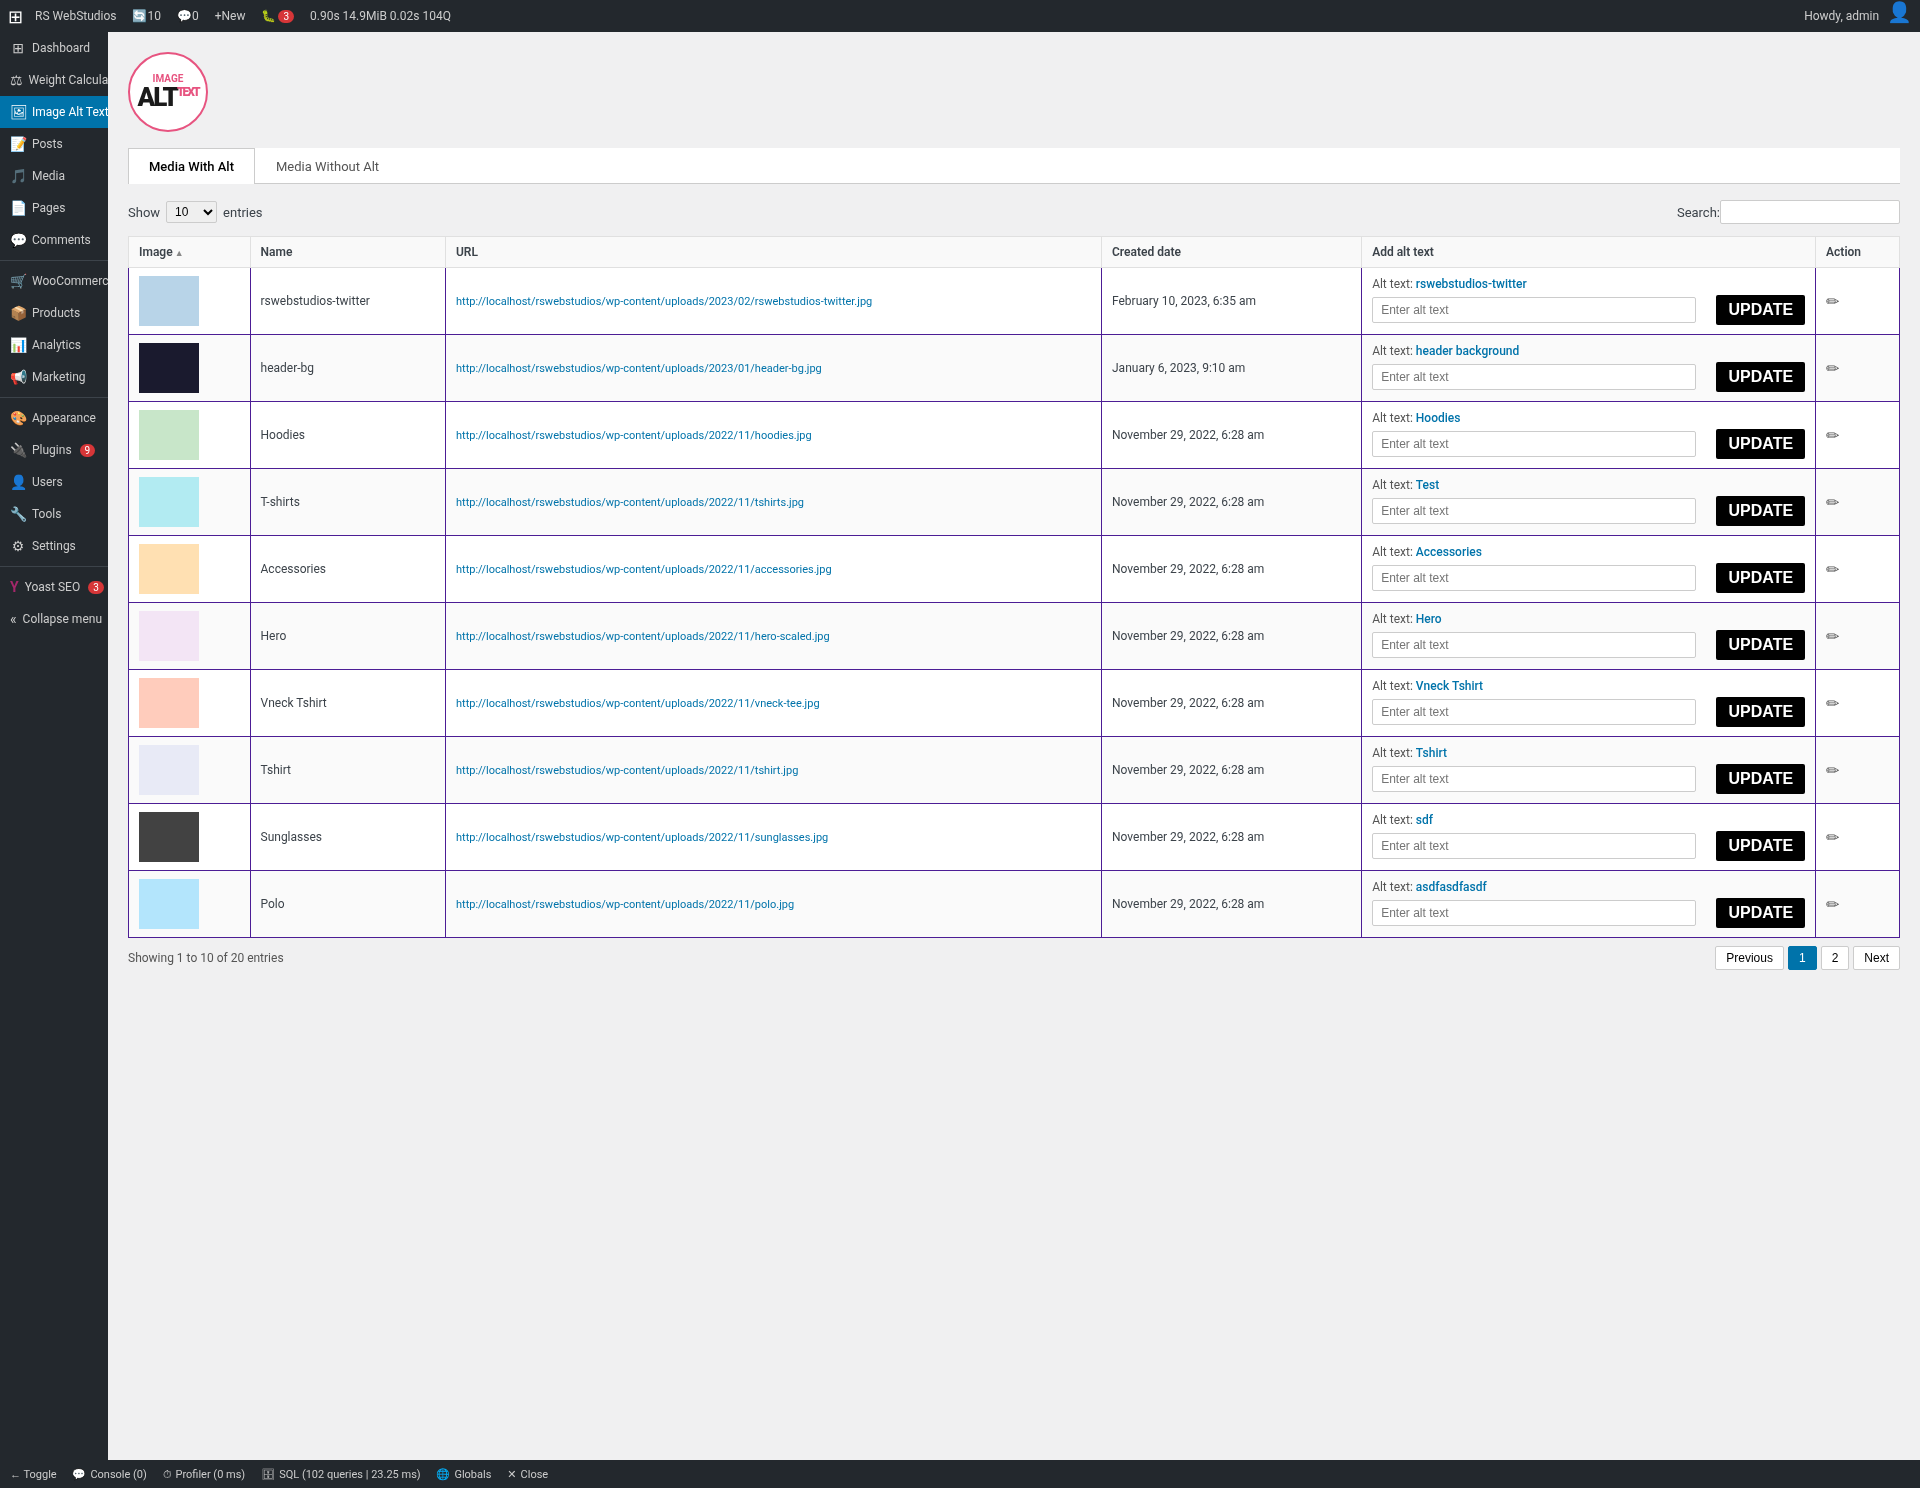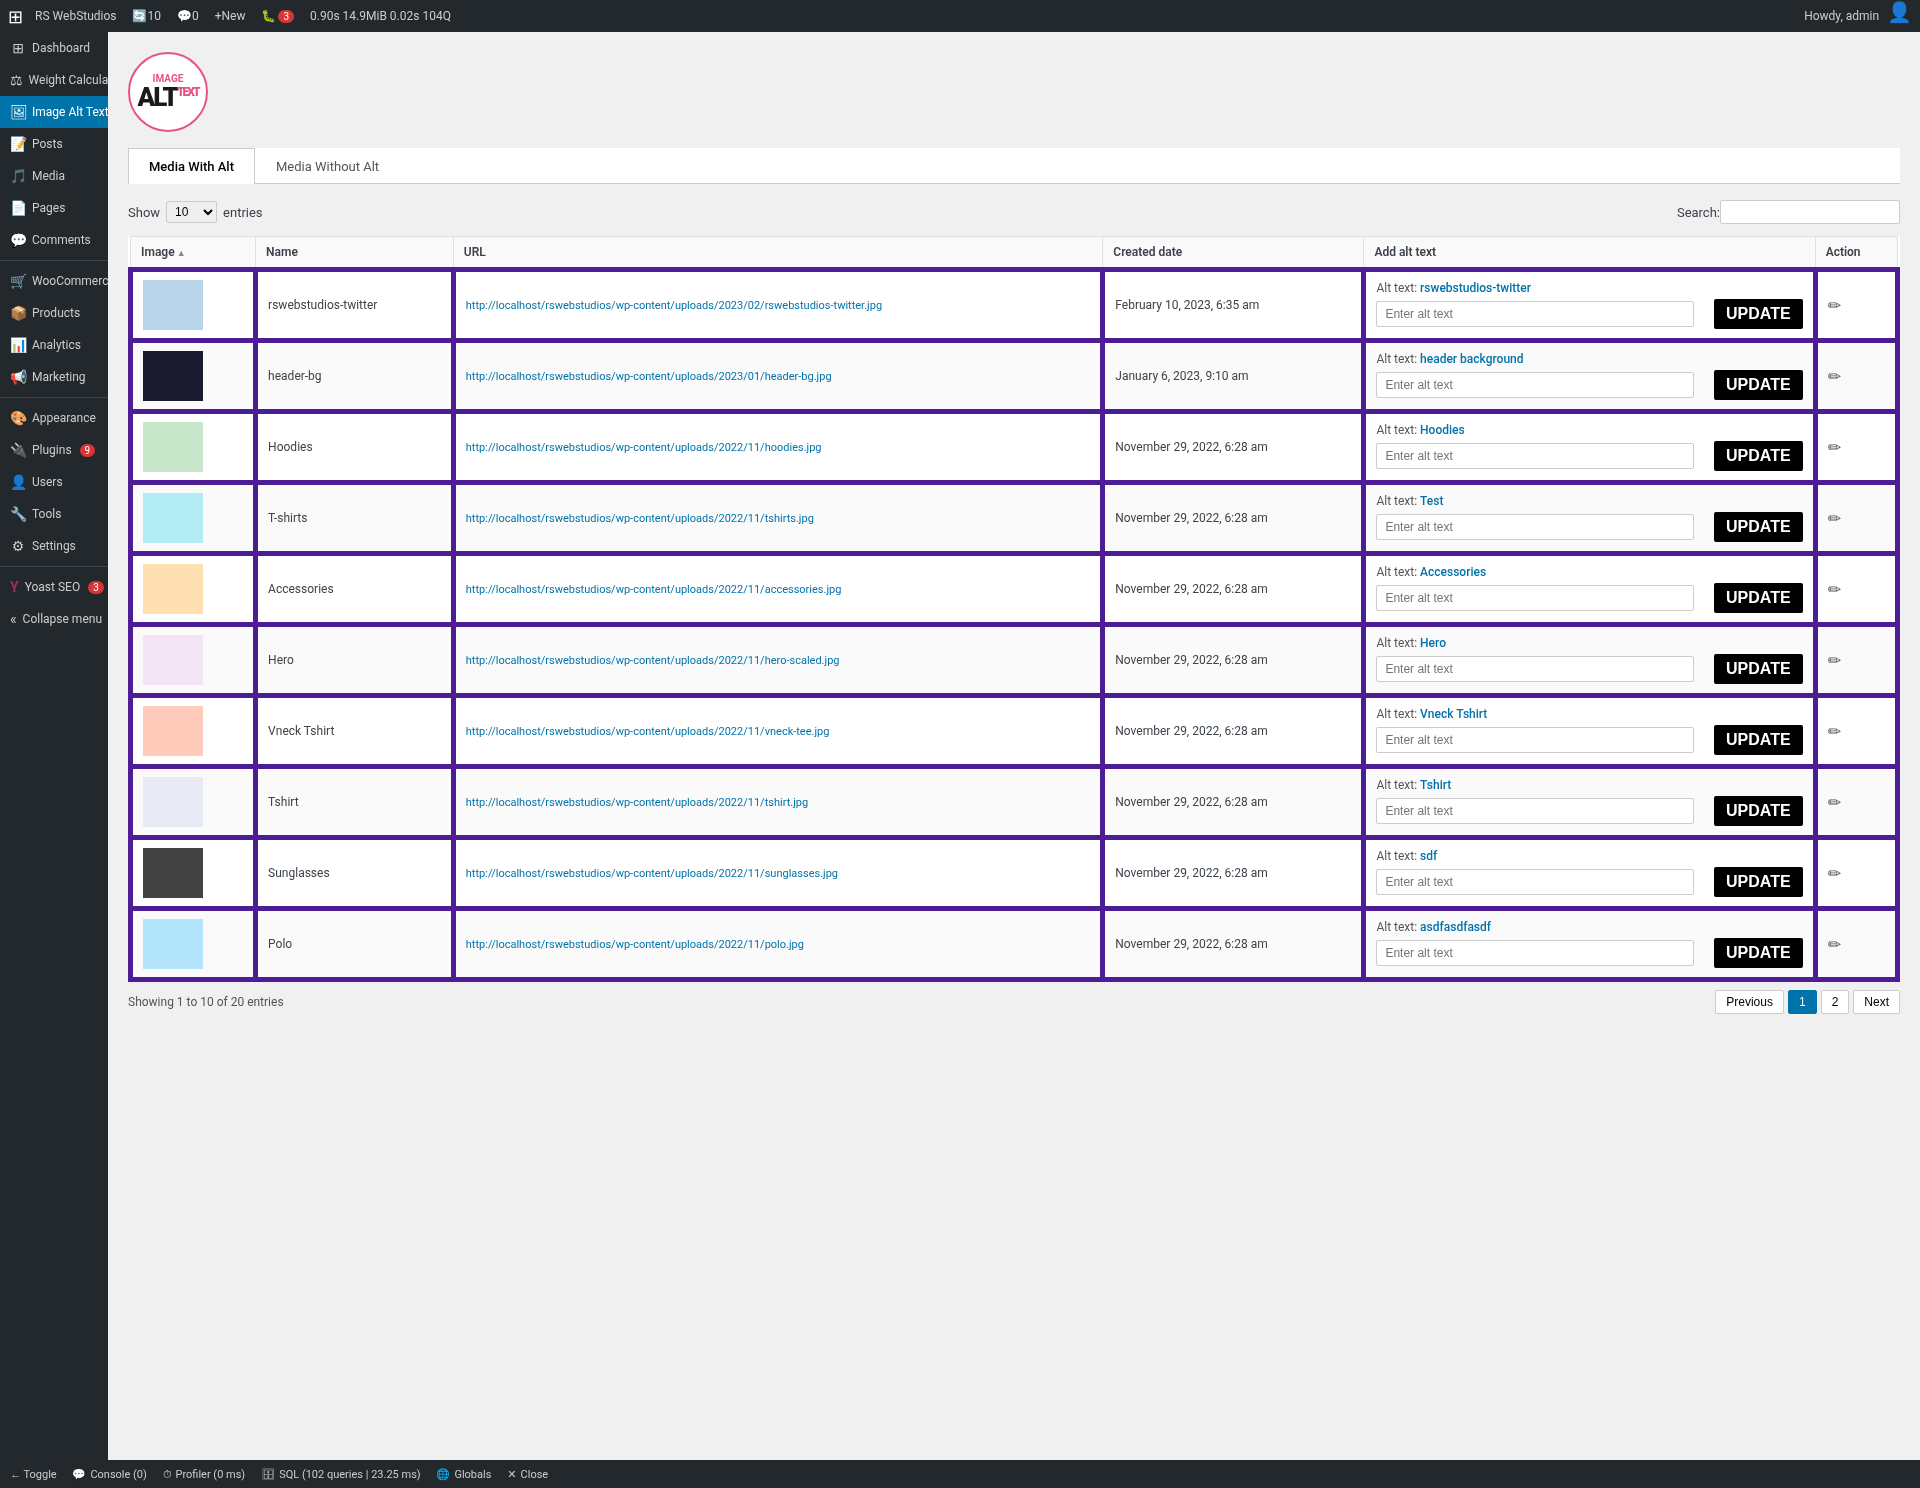--- a/index.html
+++ b/index.html
@@ -130,21 +130,21 @@
     .data-table th {
       background: #f9f9f9;
       border: 1px solid #e0e0e0;
       padding: 8px 10px;
       text-align: left;
       font-weight: 600;
       color: #3c434a;
       white-space: nowrap;
     }
     .data-table td {
-      border: 5px solid #4c1d95;
+      border: 1px solid #4c1d95;
       padding: 8px 10px;
       vertical-align: middle;
     }
     .data-table tr:nth-child(even) td { background: #fafafa; }
     .img-placeholder {
       width: 60px;
       height: 50px;
       background: #e0e0e0;
       display: flex;
       align-items: center;

